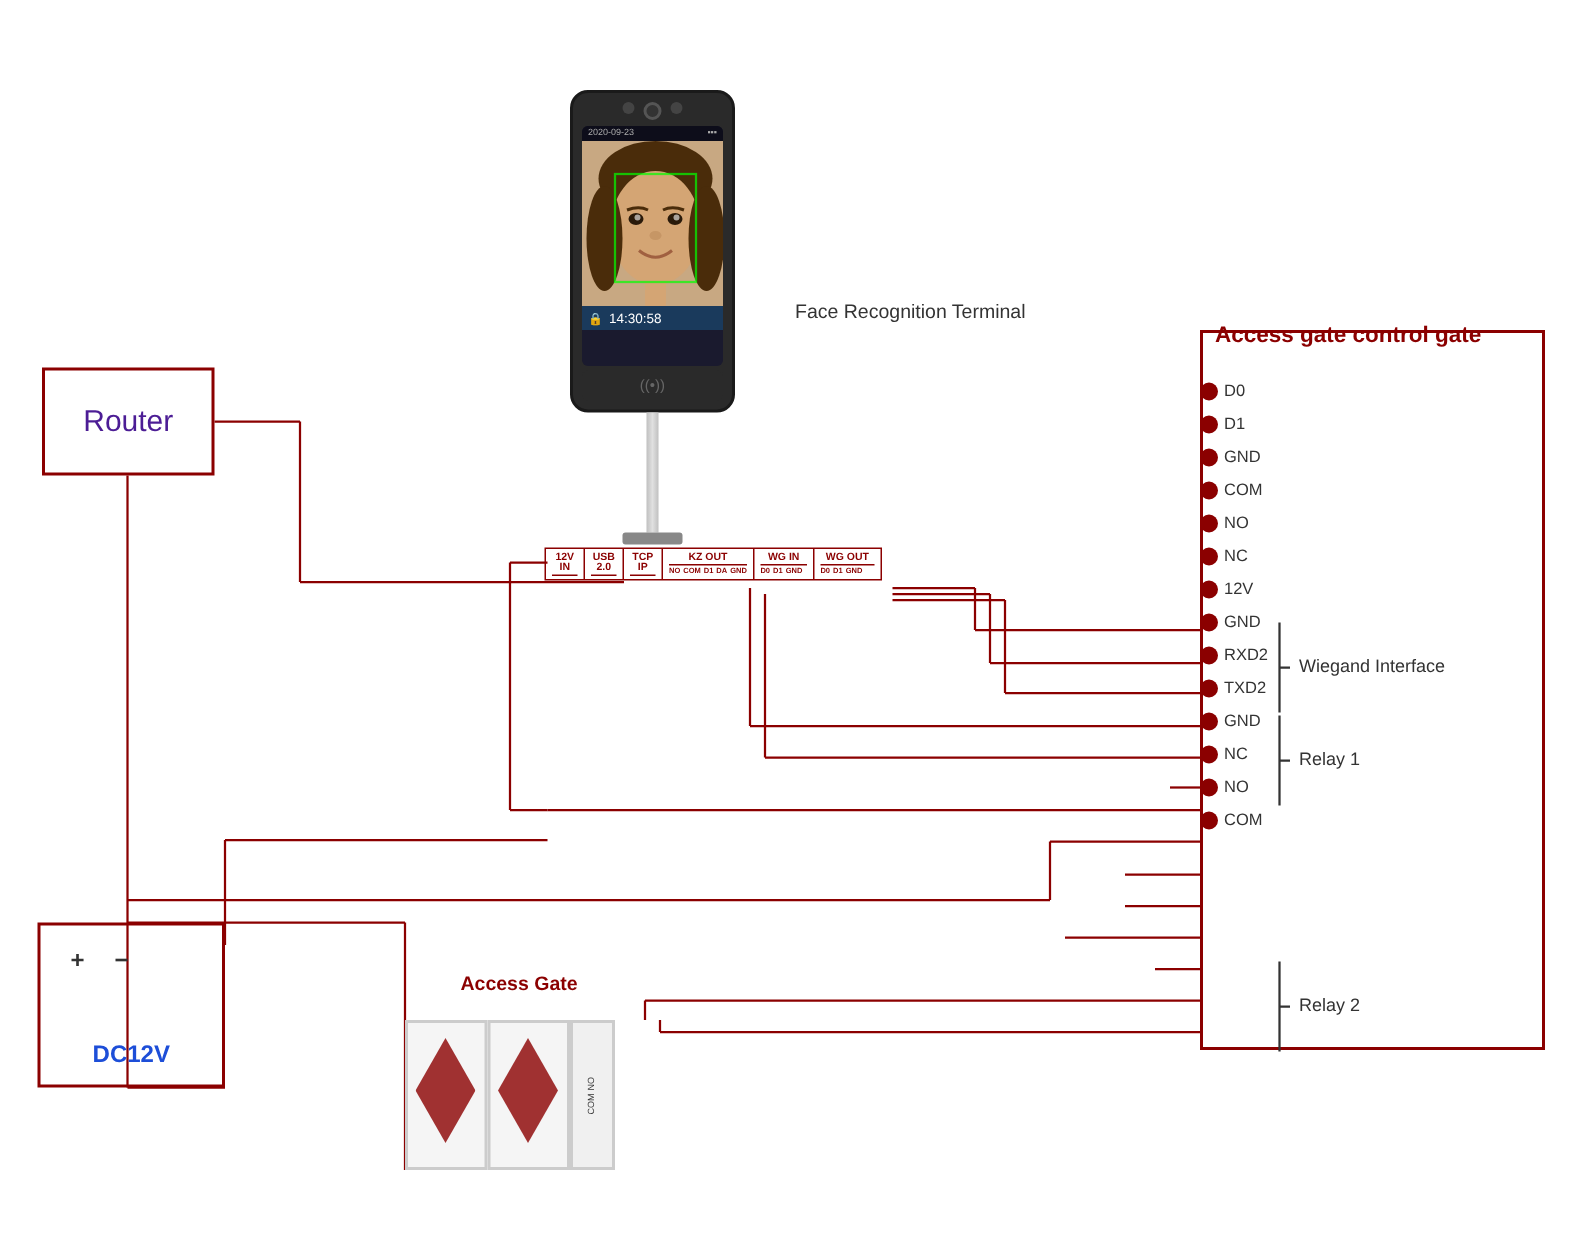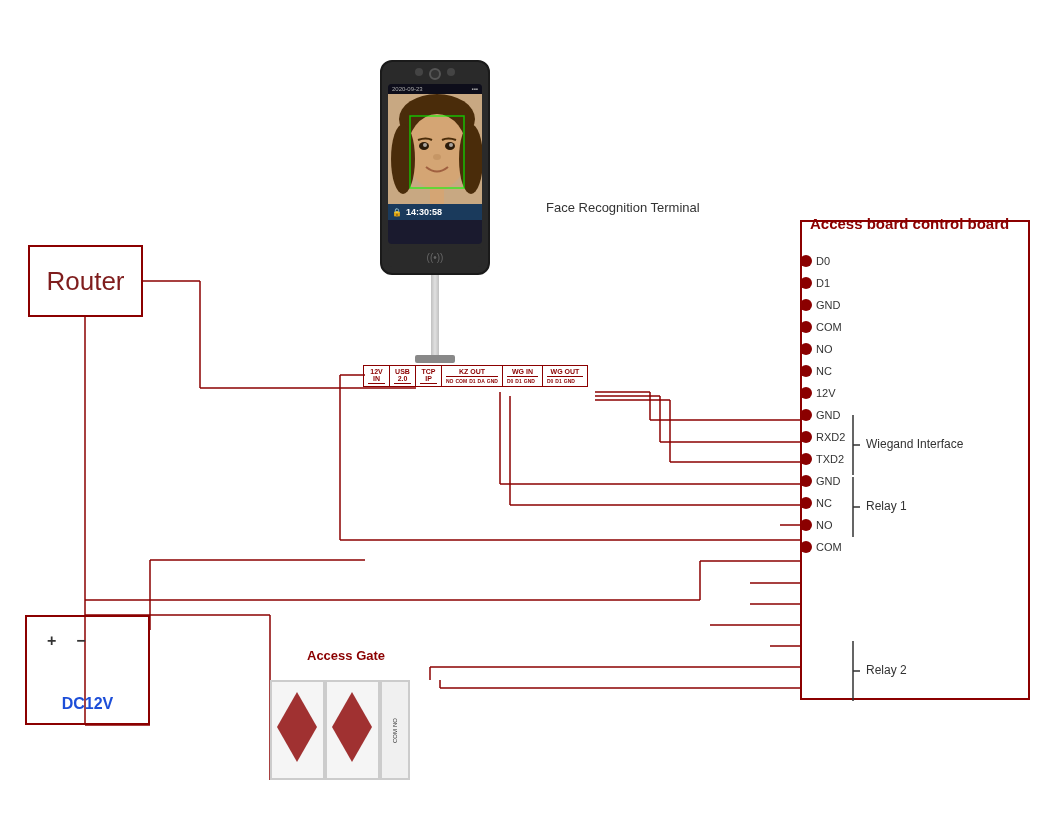--- a/index.html
+++ b/index.html
@@ -91,21 +91,21 @@
       gap: 4px;
     }
 
     .lock-icon {
       font-size: 8px;
     }
 
     .time-display {
       font-size: 9px;
       color: #fff;
-      font-weight: bold;
+      font-weight: normal;
     }
 
     .terminal-reader {
       background: #2a2a2a;
       border-radius: 4px;
       height: 20px;
       display: flex;
       align-items: center;
       justify-content: center;
       margin-top: 3px;
@@ -126,21 +126,21 @@
     .terminal-base {
       width: 40px;
       height: 8px;
       background: #888;
       border-radius: 2px;
     }
 
     .terminal-label {
       position: absolute;
       top: 200px;
-      left: 546px;
+      left: 530px;
       font-size: 13px;
       color: #333;
       white-space: nowrap;
     }
 
     
     .control-board {
       position: absolute;
       top: 220px;
       left: 800px;
@@ -196,22 +196,22 @@
       left: 28px;
       width: 115px;
       height: 72px;
       border: 2px solid #8b0000;
       display: flex;
       align-items: center;
       justify-content: center;
     }
 
     .router-label {
-      font-size: 26px;
-      color: #7f1d1d;
+      font-size: 20px;
+      color: #4c1d95;
       font-weight: normal;
     }
 
     
     .battery-box {
       position: absolute;
       top: 615px;
       left: 25px;
       width: 125px;
       height: 110px;
@@ -495,21 +495,21 @@
         <span style="font-size:5px; color:#8b0000;">GND</span>
       </div>
     </div>
   </div>
 
   <div class="router-box">
     <span class="router-label">Router</span>
   </div>
 
   <div class="control-board"></div>
-  <div class="control-board-title">Access board control board</div>
+  <div class="control-board-title">Access gate control gate</div>
 
   <div class="board-pins">
 
     <div class="board-pin-row">
       <div class="pin-dot"></div>
       <span class="pin-name">D0</span>
     </div>
 
     <div class="board-pin-row">
       <div class="pin-dot"></div>

